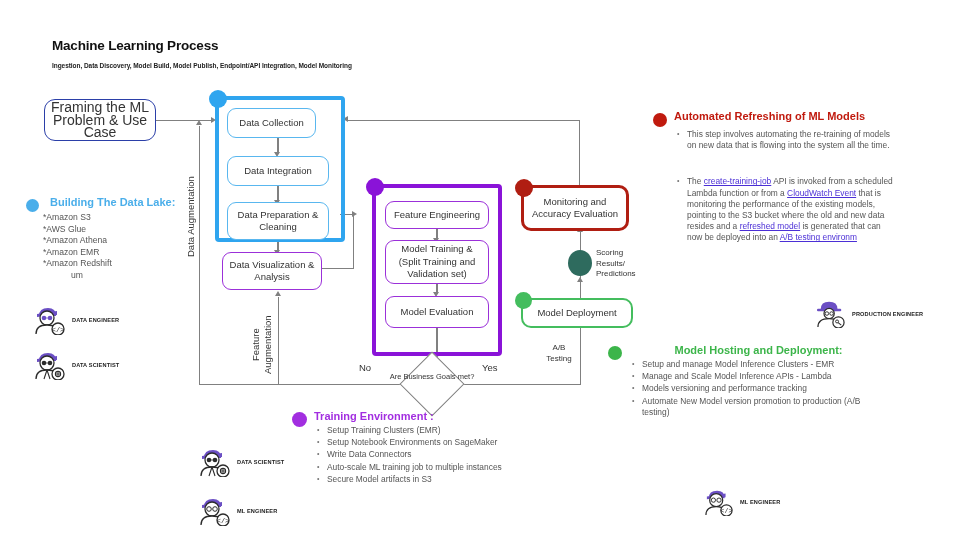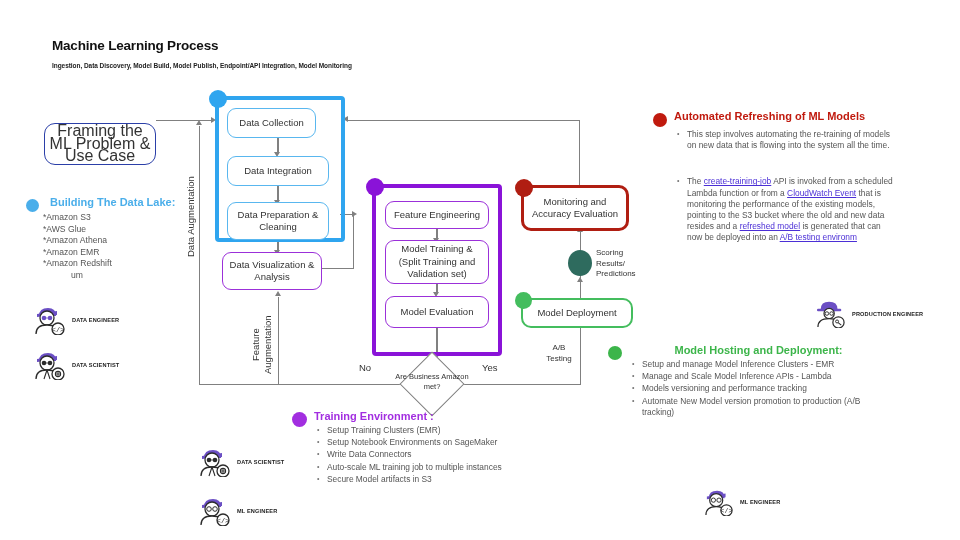--- a/index.html
+++ b/index.html
@@ -11,21 +11,21 @@
   
   #title{left:52px;top:38px;font-size:13.5px;font-weight:bold;color:#111;letter-spacing:-0.2px;}
   #subtitle{left:52px;top:62px;font-size:6.5px;font-weight:bold;color:#222;letter-spacing:-0.05px;}
 
   
   .fbox{box-sizing:border-box;display:flex;align-items:center;justify-content:center;
         text-align:center;border-radius:9px;background:#fff;font-size:9.5px;
         line-height:12.5px;color:#333;padding:2px 4px;}
   .fbox.blue{border:1.2px solid #59b7ef;}
   .fbox.purple{border:1.2px solid #9b30d9;}
-  .fbox.navy{border:1.6px solid #2b3fa8;border-radius:11px;font-size:16px;margin-top:24px;}
+  .fbox.navy{border:1.6px solid #2b3fa8;border-radius:11px;font-size:14px;}
   .fbox.red{border:3px solid #b01e12;border-radius:10px;}
   .fbox.green{border:2.6px solid #44bd5e;border-radius:10px;}
 
   
   .frame{box-sizing:border-box;border-radius:4px;background:transparent;}
   #blue-frame{border:4px solid #2fa5ef;}
   #purple-frame{border:4px solid #8a13d8;}
 
   
   .knob{border-radius:50%;}
@@ -140,21 +140,21 @@
 
 <div class="abs fbox green" style="left:521px;top:298px;width:112px;height:30px;">Model Deployment</div>
 <div class="abs knob" style="left:515px;top:292px;width:17px;height:17px;background:#44bd5e;"></div>
 
 <div class="abs knob" style="left:568px;top:250px;width:24px;height:26px;background:#2e6b5e;"></div>
 <div class="abs slabel sm" style="left:596px;top:248px;width:48px;">Scoring Results/ Predictions</div>
 
 <div class="abs" style="left:409px;top:361px;width:46px;height:46px;">
   <div id="diamond-shape"></div>
 </div>
-<div class="abs" id="diamond-text" style="left:387px;top:372px;">Are Business Amazon met?</div>
+<div class="abs" id="diamond-text" style="left:387px;top:372px;">Are Business Goals met?</div>
 
 <div class="abs slabel" style="left:359px;top:362px;">No</div>
 <div class="abs slabel" style="left:482px;top:362px;">Yes</div>
 <div class="abs slabel sm" style="left:543px;top:342px;width:32px;text-align:center;line-height:11px;">A/B Testing</div>
 
 <div class="abs" style="left:26px;top:196px;width:150px;">
   <div class="dot" style="position:absolute;left:0;top:3px;width:13px;height:13px;background:#4aaeea;"></div>
   <div class="panel-head blue" style="margin-left:24px;">Building The Data Lake:</div>
   <div class="star-list" style="margin-left:17px;margin-top:3px;">*Amazon S3</div>
   <div class="star-list" style="margin-left:17px;">*AWS Glue</div>
@@ -220,21 +220,21 @@
   <span class="cap">PRODUCTION ENGINEER</span>
 </div>
 
 <div class="abs" style="left:608px;top:344px;width:280px;">
   <div class="dot" style="position:absolute;left:0;top:2px;width:14px;height:14px;background:#3cb54a;"></div>
   <div class="panel-head green" style="margin-left:21px;text-align:center;">Model Hosting and Deployment:</div>
   <ul class="bl" style="margin-left:21px;margin-top:2px;">
     <li>Setup and manage Model Inference Clusters - EMR</li>
     <li>Manage and Scale Model Inference APIs - Lambda</li>
     <li>Models versioning and performance tracking</li>
-    <li>Automate New Model version promotion to production (A/B tracking)</li>
+    <li>Automate New Model version promotion to production (A/B testing)</li>
   </ul>
 </div>
 
 <div class="abs persona" style="left:703px;top:488px;">
   <svg width="32" height="28" viewBox="0 0 34 30">
     <path d="M6 11 Q6 3 15 3 Q23 3 23 11" fill="#6b4fc4"></path>
     <path d="M4 9 L24 6 L24 10 L4 12 Z" fill="#6b4fc4"></path>
     <circle cx="14" cy="13" r="7" fill="#fff" stroke="#2b2b2b" stroke-width="1.3"></circle>
     <circle cx="11" cy="13" r="2.3" fill="none" stroke="#2b2b2b" stroke-width="1"></circle>
     <circle cx="17" cy="13" r="2.3" fill="none" stroke="#2b2b2b" stroke-width="1"></circle>

